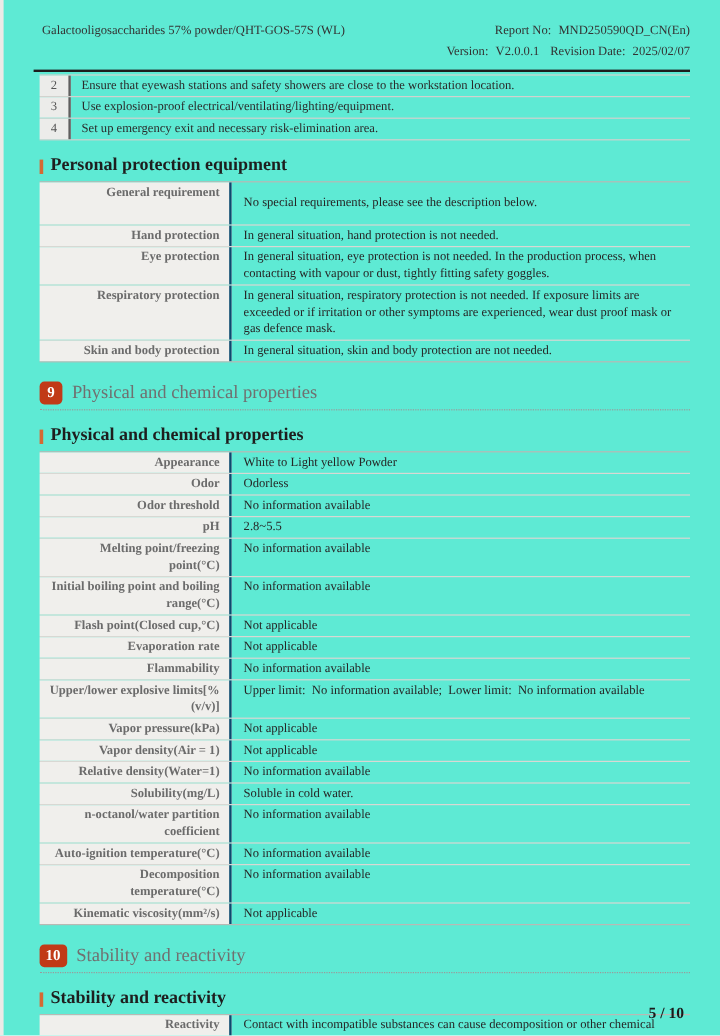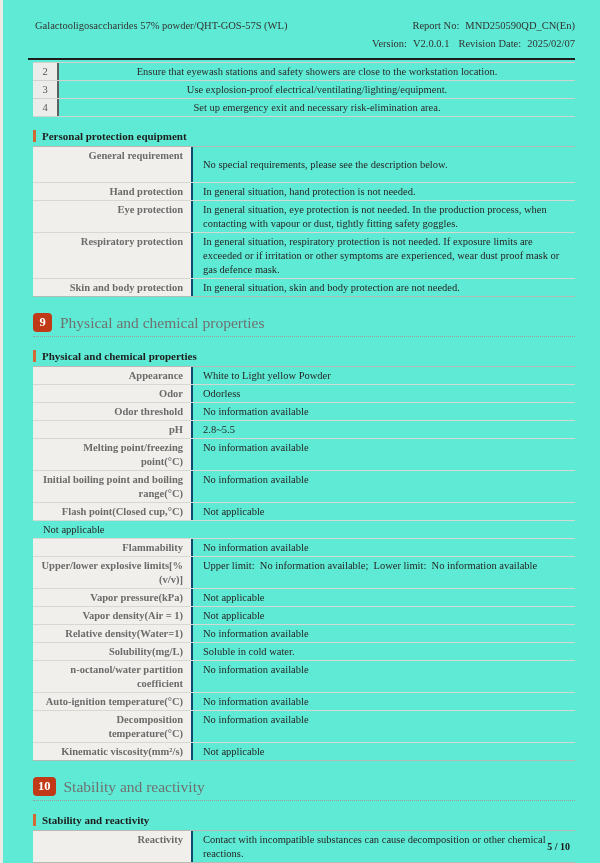--- a/index.html
+++ b/index.html
@@ -22,23 +22,23 @@
   .doc-header { padding: 20px 25px 0 32px; font-size: 10.5px; color: #333; }
   .hdr-line1 { display: flex; justify-content: space-between; align-items: baseline; }
   .hdr-line2 { text-align: right; margin-top: 7px; }
   .hdr-gap { margin-left: 6px; }
   .ml { margin-left: 9px; }
   .hdr-rule { height: 2px; background: #1d1d1d; margin: 9px 0 0 -7px; }
   
   .num-table { margin: 2px 25px 0 30px; border-top: 1px solid #d2d2ce; }
   .num-row { display: flex; border-bottom: 1px solid #d2d2ce; font-size: 10.5px; line-height: 14px; }
   .num-cell { width: 26px; background: #ececea; color: #555; text-align: center; padding: 1.5px 0; border-right: 2px solid #5f5f5f; }
-  .num-text { flex: 1; padding: 1.5px 9px; color: #2b2b2b; text-align: center; }
-  
-  .subheader { margin: 13px 25px 4px 30px; font-size: 11px; font-weight: bold; color: #1e1e1e; display: flex; align-items: center; }
+  .num-text { flex: 1; padding: 1.5px 9px; color: #2b2b2b; }
+  
+  .subheader { margin: 13px 25px 4px 30px; font-size: 15px; font-weight: bold; color: #1e1e1e; display: flex; align-items: center; }
   .subheader-bar { width: 3px; height: 12px; background: var(--accent-orange); margin-right: 6px; flex: none; }
   
   .lv-table { margin: 0 25px 0 30px; border-top: 1px solid #b9b9b4; border-bottom: 1px solid #b9b9b4; }
   .lv-row { display: flex; border-bottom: 1px solid #d8d8d3; }
   .lv-row:last-child { border-bottom: none; }
   .lv-label {
     width: 160px; flex: none; background: #f0efec; color: #6b6b6b;
     font-weight: bold; font-size: 10.5px; line-height: 14px;
     text-align: right; padding: 1.5px 8px; border-right: 2px solid #0c4a6e;
   }
@@ -52,21 +52,21 @@
   .section-header {
     margin: 16px 25px 0 30px; padding-bottom: 4px;
     border-bottom: 1px dotted #9a9a9a; display: flex; align-items: center;
   }
   .section-badge {
     background: var(--accent-red); color: #fff; font-size: 12.5px; font-weight: bold;
     padding: 2px 5px; border-radius: 4px; margin-right: 8px; min-width: 19px; text-align: center;
   }
   .section-title { font-size: 15.5px; color: #707070; }
   
-  .page-footer { position: absolute; right: 30px; bottom: 11px; font-size: 10px; font-weight: bold; color: #1a1a1a; }
+  .page-footer { position: absolute; right: 30px; bottom: 11px; font-size: 13px; font-weight: bold; color: #1a1a1a; }
 </style>
 </head>
 <body>
 
 <div class="page">
 
   <div class="doc-header">
     <div class="hdr-line1">
       <span>Galactooligosaccharides 57% powder/QHT-GOS-57S  (WL)</span>
       <span>
@@ -153,20 +153,21 @@
       </div>
       <div class="lv-row">
         <div class="lv-label">Initial boiling point and boiling range(°C)</div>
         <div class="lv-value">No information available</div>
       </div>
       <div class="lv-row">
         <div class="lv-label">Flash point(Closed cup,°C)</div>
         <div class="lv-value">Not applicable</div>
       </div>
       <div class="lv-row">
+        <div class="lv-label">Evaporation rate</div>
         <div class="lv-value">Not applicable</div>
       </div>
       <div class="lv-row">
         <div class="lv-label">Flammability</div>
         <div class="lv-value">No information available</div>
       </div>
       <div class="lv-row">
         <div class="lv-label">Upper/lower explosive limits[%(v/v)]</div>
         <div class="lv-value">Upper limit:  No information available;  Lower limit:  No information available</div>
       </div>

